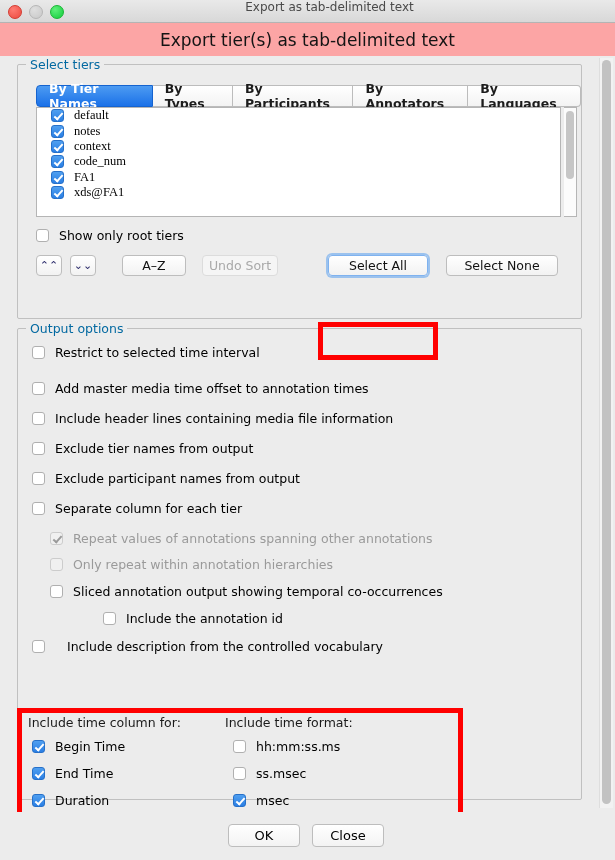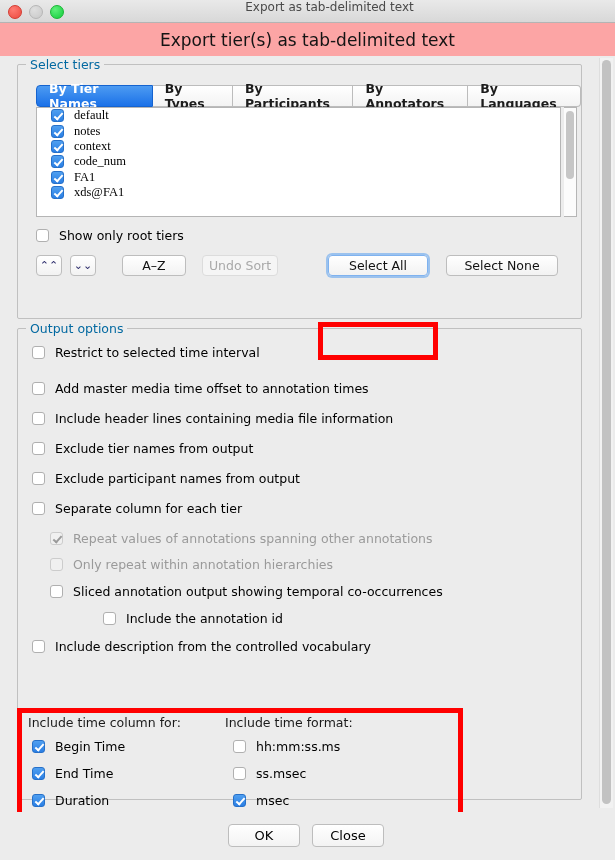--- a/index.html
+++ b/index.html
@@ -446,21 +446,21 @@
       <span class="label">Only repeat within annotation hierarchies</span>
     </div>
     <div class="optrow" style="left:32px; top:255px;">
       <span class="cb"></span>
       <span class="label">Sliced annotation output showing temporal co-occurrences</span>
     </div>
     <div class="optrow" style="left:48px; top:282px;margin-left:37px;">
       <span class="cb"></span>
       <span class="label">Include the annotation id</span>
     </div>
-    <div class="optrow" style="left:14px; top:310px;">
+    <div class="optrow" style="left:14px; top:310px;gap:12px;">
       <span class="cb"></span>
       <span class="label">Include description from the controlled vocabulary</span>
     </div>
 
     <div class="coltitle" style="left:10px; top:386px;">Include time column for:</div>
     <div class="coltitle" style="left:207px; top:386px;">Include time format:</div>
 
     <div class="optrow" style="left:14px; top:410px;">
       <span class="cb checked"></span>
       <span class="label">Begin Time</span>

